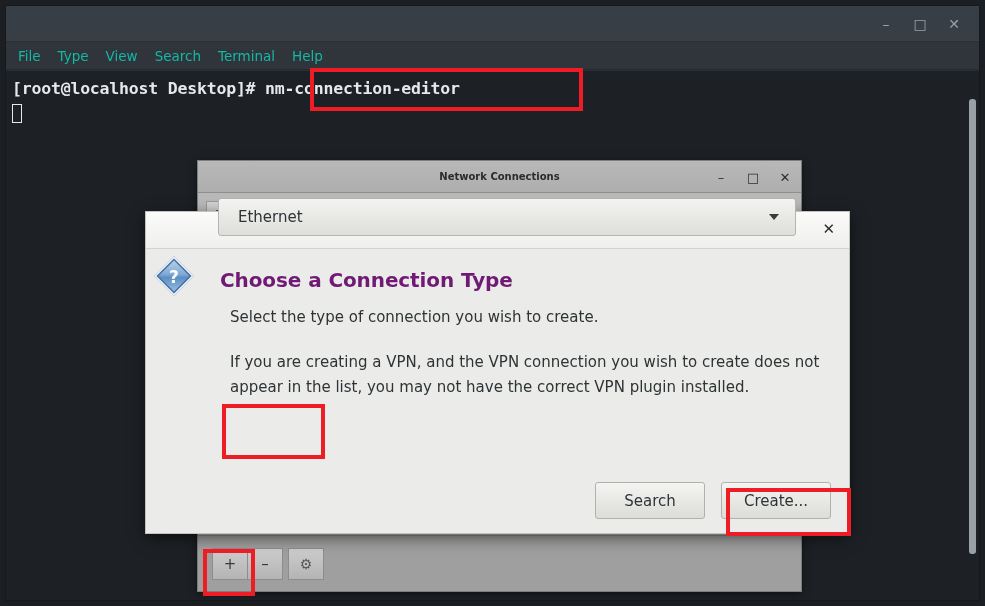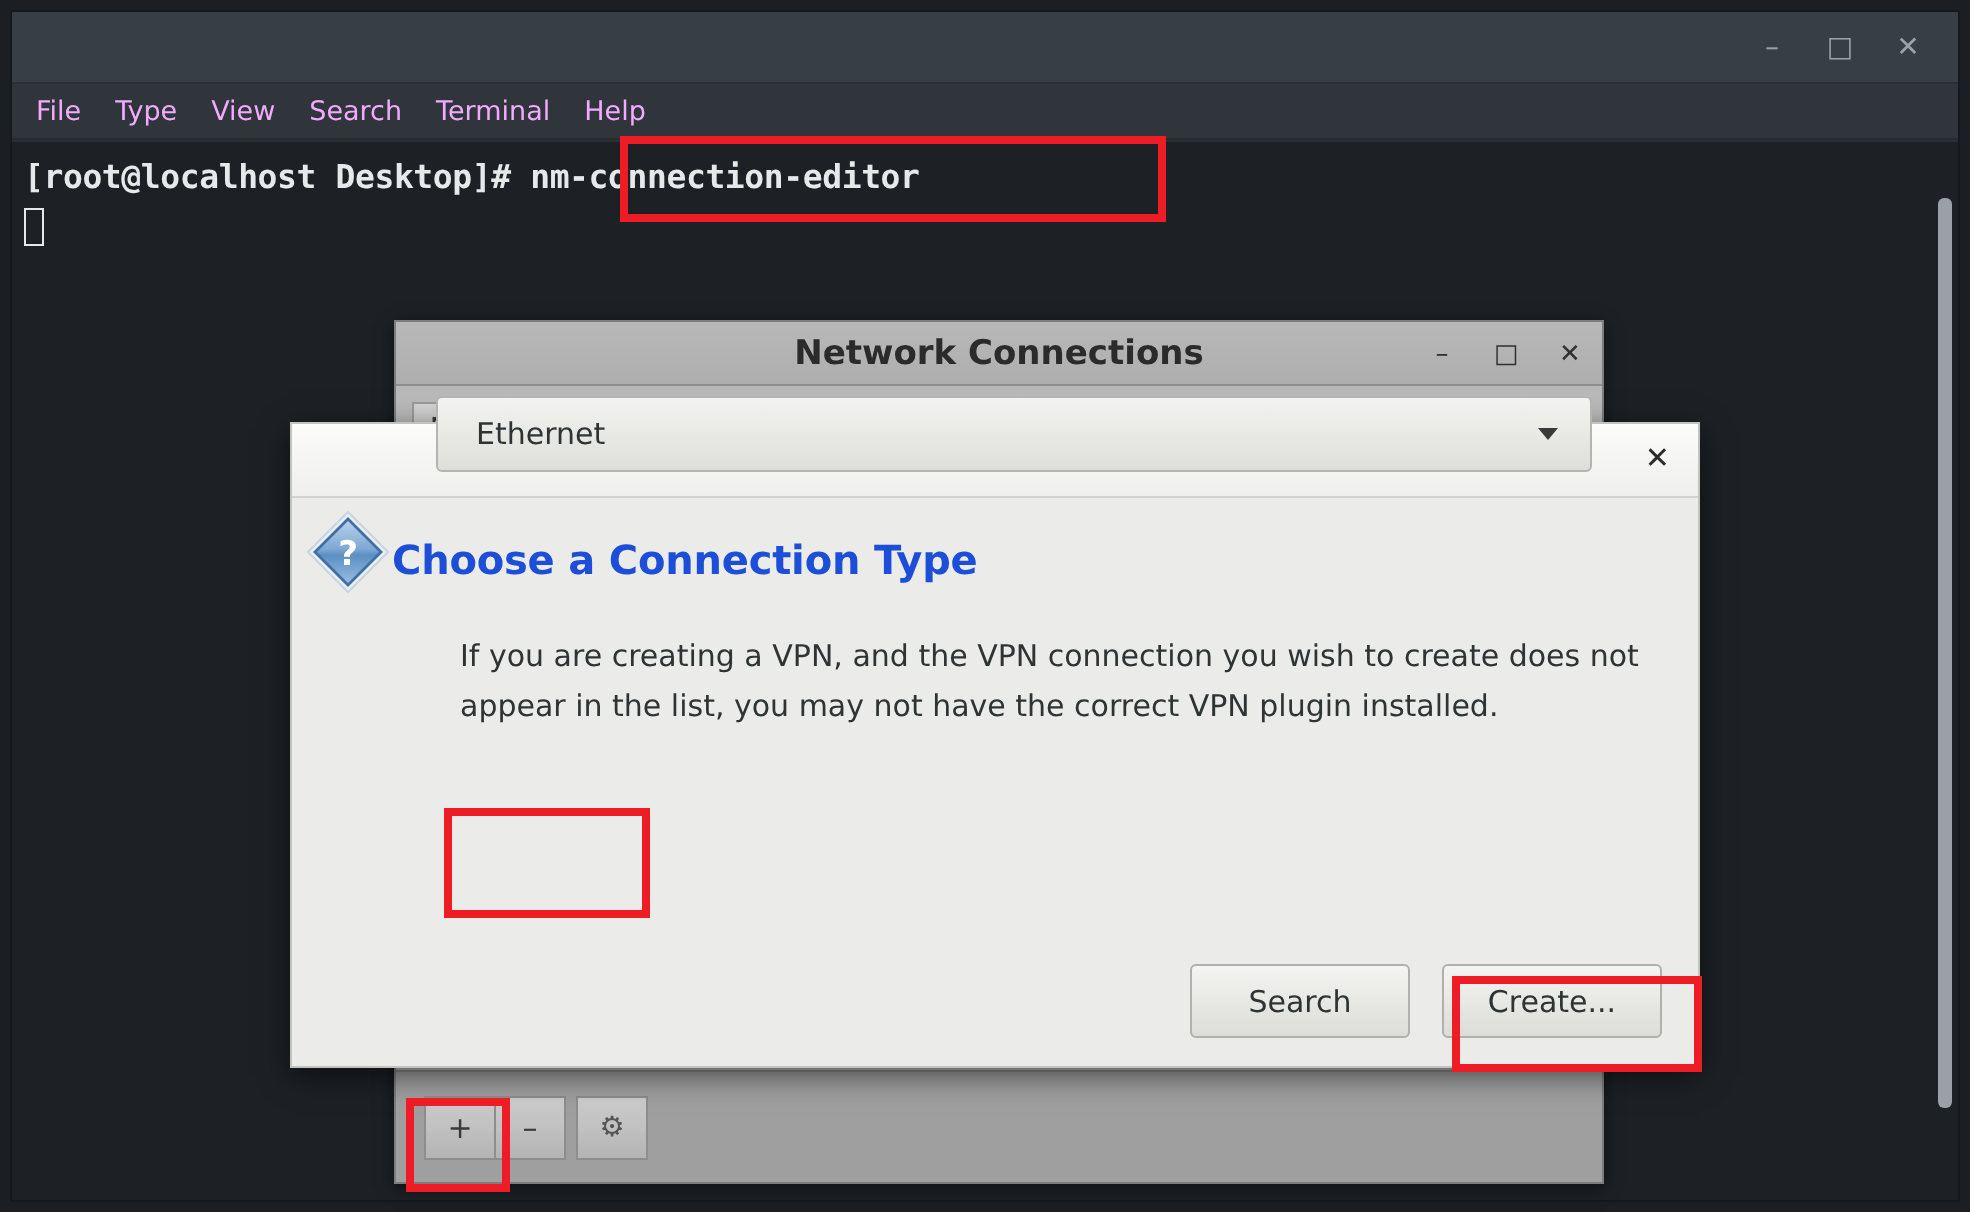--- a/index.html
+++ b/index.html
@@ -49,21 +49,21 @@
 
   .term-menubar {
     height: 28px;
     background: #2f353b;
     display: flex; align-items: center;
     padding-left: 12px; gap: 17px;
     border-bottom: 1px solid #262b30;
   }
   .term-menu-item {
     font-size: 13.5px;
-    color: #f0abfc;
+    color: #14b8a6;
     font-family: "DejaVu Sans", sans-serif;
   }
 
   .term-body {
     position: absolute;
     left: 0; top: 65px; right: 0; bottom: 0;
     background: #1d2125;
     padding: 7px 0 0 6px;
     font-family: "DejaVu Sans Mono", monospace;
   }
@@ -105,21 +105,21 @@
     box-shadow: 0 2px 8px rgba(0,0,0,.5);
   }
   .nc-titlebar {
     position: relative;
     height: 32px;
     background: linear-gradient(#b8b8b8, #aeaeae);
     border-bottom: 1px solid #8e8e8e;
     display: flex; align-items: center; justify-content: center;
   }
   .nc-title {
-    font-size: 17px; color: #2b2b2b; font-weight: bold;
+    font-size: 10px; color: #2b2b2b; font-weight: bold;
     font-family: "DejaVu Sans", sans-serif;
   }
   .nc-winbtns {
     position: absolute; right: 10px; top: 0; height: 32px;
     display: flex; align-items: center; gap: 20px;
   }
   .nc-winbtn { font-size: 13px; color: #2f2f2f; width: 12px; text-align: center; }
 
   .nc-list {
     position: absolute;
@@ -186,22 +186,22 @@
     position: relative;
     padding: 19px 22px 0 22px;
     height: 286px;
   }
   .help-icon {
     position: absolute;
     left: 153px; top: 255px;
     width: 42px; height: 42px;
   }
   .dlg-head {
-    margin-left: 28px;
-    font-size: 20px; font-weight: bold; color: #1d4ed8;
+    margin-left: 52px;
+    font-size: 20px; font-weight: bold; color: #701a75;
     font-family: "DejaVu Sans", sans-serif;
     letter-spacing: -.1px;
   }
   .dlg-sub {
     margin-left: 62px;
     margin-top: 16px;
     font-size: 15px; color: #2e3436;
   }
   .dlg-para {
     margin-left: 62px;
@@ -330,20 +330,21 @@
   </div>
 
   <div class="dlg">
 
     <div class="dlg-titlebar">
       <div class="dlg-close">✕</div>
     </div>
 
     <div class="dlg-body">
       <div class="dlg-head">Choose a Connection Type</div>
+      <div class="dlg-sub">Select the type of connection you wish to create.</div>
       <div class="dlg-para">If you are creating a VPN, and the VPN connection you wish to create does not appear in the list, you may not have the correct VPN plugin installed.</div>
 
       <div class="dlg-actions">
         <div class="dlg-btn">Search</div>
         <div class="dlg-btn">Create...</div>
       </div>
     </div>
   </div>
 
   <svg class="help-icon" viewBox="0 0 42 42">

